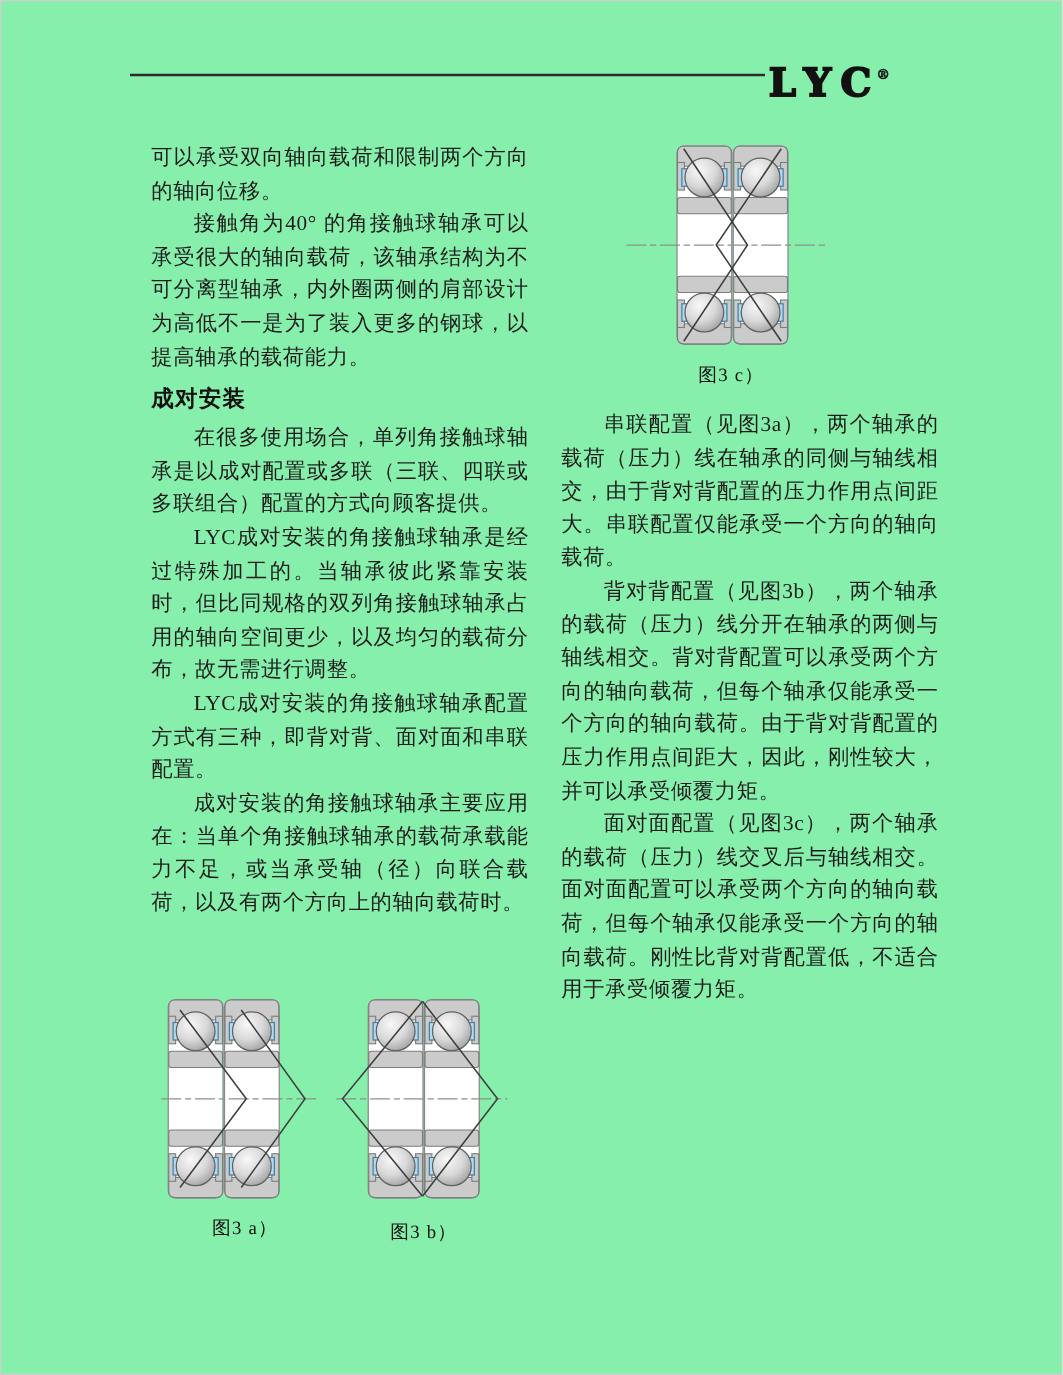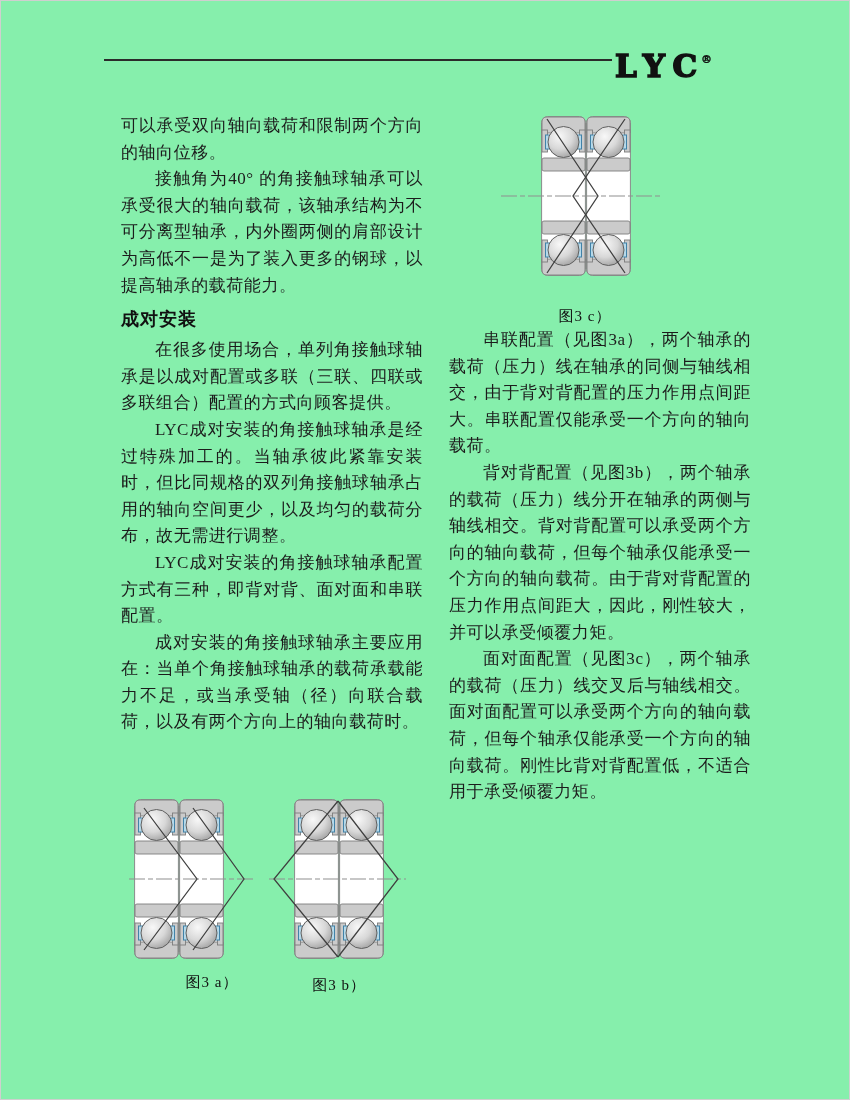--- a/index.html
+++ b/index.html
@@ -104,37 +104,37 @@
     <p class="body-text">LYC成对安装的角接触球轴承配置方式有三种，即背对背、面对面和串联配置。</p>
     <p class="body-text">成对安装的角接触球轴承主要应用在：当单个角接触球轴承的载荷承载能力不足，或当承受轴（径）向联合载荷，以及有两个方向上的轴向载荷时。</p>
   </div>
 
   <svg class="fig-svg" style="left:125px;top:788px;" width="140" height="185" viewBox="0 0 140 185">
     <use href="#bpair" x="8" y="10"></use>
     <line class="axis-line" x1="3" y1="90" x2="130" y2="90"></line>
     <polyline class="contact-line" points="18,19 71,90 18,161"></polyline>
     <polyline class="contact-line" points="67,19 118,90 67,161"></polyline>
   </svg>
-  <div class="figure-caption" style="left:141px;top:972px;width:140px;">图3 a）</div>
+  <div class="figure-caption" style="left:125px;top:972px;width:140px;">图3 a）</div>
 
   <svg class="fig-svg" style="left:268px;top:788px;" width="140" height="185" viewBox="0 0 140 185">
     <use href="#bpair" x="25" y="10"></use>
     <line class="axis-line" x1="0" y1="90" x2="137" y2="90"></line>
     <polyline class="contact-line" points="69,12 5,90 69,168"></polyline>
     <polyline class="contact-line" points="69,12 129,90 69,168"></polyline>
   </svg>
   <div class="figure-caption" style="left:268px;top:975px;width:140px;">图3 b）</div>
 
   <svg class="fig-svg" style="left:500px;top:104px;" width="168" height="184" viewBox="0 0 168 184">
     <use href="#bpair" x="40" y="11"></use>
     <line class="axis-line" x1="0" y1="91" x2="160" y2="91"></line>
     <polyline class="contact-line" points="46,14 97,91 46,168"></polyline>
     <polyline class="contact-line" points="124,14 72,91 124,168"></polyline>
   </svg>
-  <div class="figure-caption" style="left:500px;top:290px;width:168px;margin-top:16px;">图3 c）</div>
+  <div class="figure-caption" style="left:500px;top:290px;width:168px;">图3 c）</div>
 
   <div class="col col-right-text">
     <p class="body-text">串联配置（见图3a），两个轴承的载荷（压力）线在轴承的同侧与轴线相交，由于背对背配置的压力作用点间距大。串联配置仅能承受一个方向的轴向载荷。</p>
     <p class="body-text">背对背配置（见图3b），两个轴承的载荷（压力）线分开在轴承的两侧与轴线相交。背对背配置可以承受两个方向的轴向载荷，但每个轴承仅能承受一个方向的轴向载荷。由于背对背配置的压力作用点间距大，因此，刚性较大，并可以承受倾覆力矩。</p>
     <p class="body-text">面对面配置（见图3c），两个轴承的载荷（压力）线交叉后与轴线相交。面对面配置可以承受两个方向的轴向载荷，但每个轴承仅能承受一个方向的轴向载荷。刚性比背对背配置低，不适合用于承受倾覆力矩。</p>
   </div>
 
 </div>
 
 </body></html>

